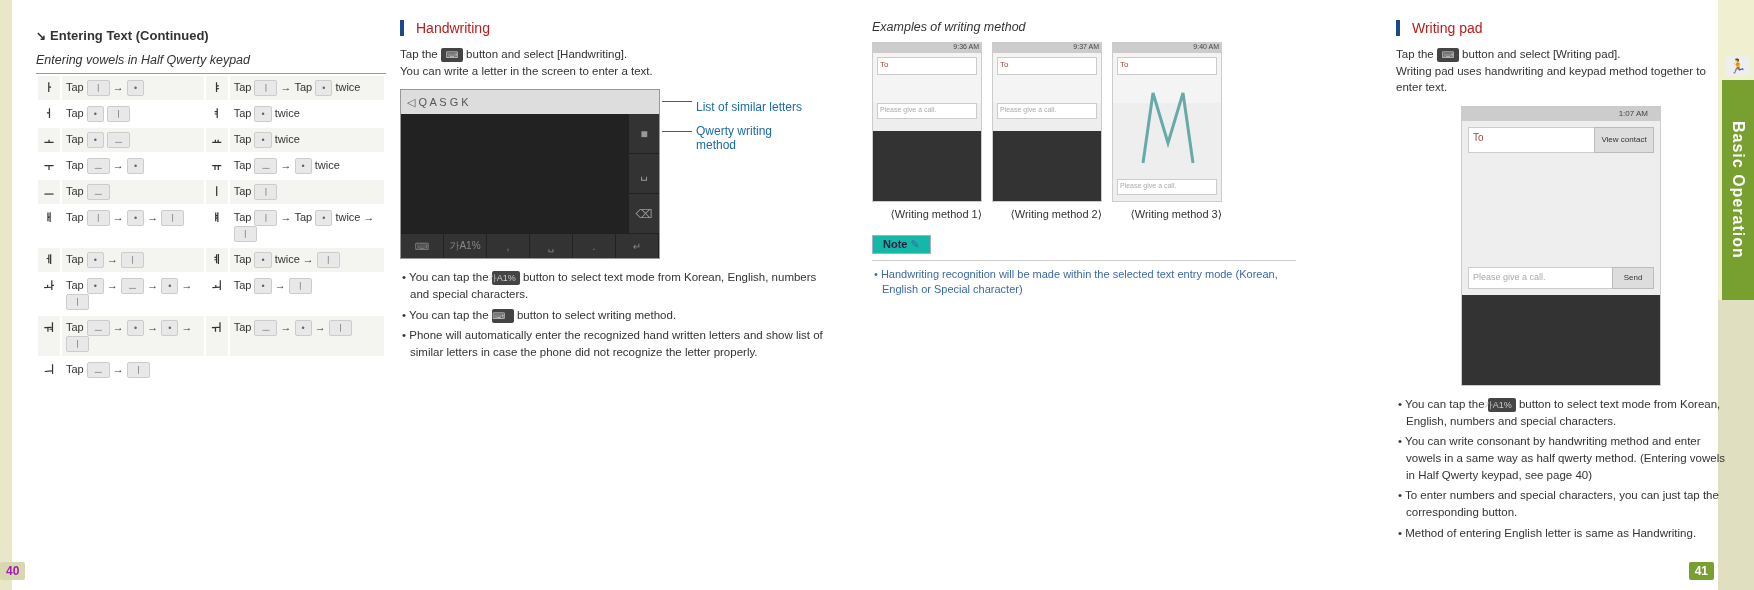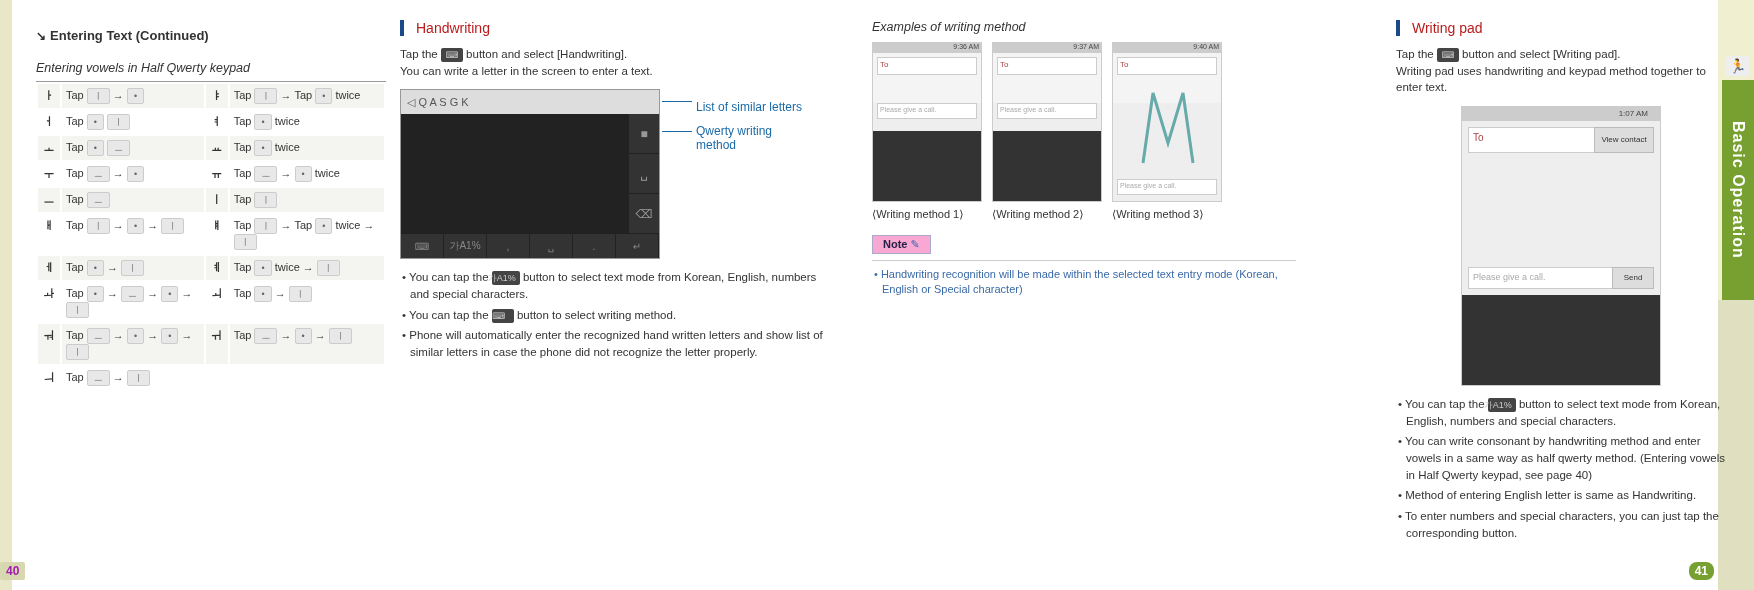--- a/index.html
+++ b/index.html
@@ -5,21 +5,21 @@
   * { box-sizing: border-box; margin: 0; padding: 0; }
   body { width: 1754px; height: 590px; font-family: Arial, Helvetica, sans-serif; font-size: 12px; color: #333; background: #fff; position: relative; overflow: hidden; }
 
   .page { position: absolute; top: 0; height: 590px; }
   .page-left { left: 0; width: 866px; background: #fff; }
   .page-right { left: 866px; width: 888px; background: #fff; }
 
   .left-stripe { position: absolute; left: 0; top: 0; width: 12px; height: 590px; background: #e8e8c8; }
   .page-num { position: absolute; bottom: 10px; font-size: 12px; font-weight: bold; color: #a21caf; }
   .page-num-left { left: 0px; background:#d8d8b0; padding:2px 6px; border-radius:2px; }
-  .page-num-right { right: 40px; background:#78a030; color:#fff; padding:2px 6px; border-radius:8px; }
+  .page-num-right { right: 40px; background:#78a030; color:#fff; padding:2px 6px; border-radius:2px; }
 
   .section-header { font-size: 13px; font-weight: bold; padding: 8px 0; }
   .arrow-bullet::before { content: "↘"; margin-right: 4px; font-size:12px; }
   .italic { font-style: italic; }
 
   .col { position: absolute; top: 20px; }
   .col1 { left: 36px; width: 350px; }
   .col2 { left: 400px; width: 430px; }
   .col3 { left: 0px; width: 430px; padding-left:6px; }
   .col4 { left: 530px; width: 330px; }
@@ -51,24 +51,24 @@
   .callout-line { position:absolute; height:1px; background:#1a6aa8; }
 
   .examples-row { display:flex; gap:10px; margin-top:8px;}
   .example-thumb { width: 110px; }
   .thumb-img { width:110px; height:160px; background:#eee; border:1px solid #ccc; position:relative; }
   .thumb-img .tb-status{position:absolute;top:0;left:0;right:0;height:10px;background:#ccc;font-size:7px;text-align:right;padding-right:2px;color:#444;}
   .thumb-img .tb-top{position:absolute;top:10px;left:0;right:0;height:50px;background:#f4f4f4;}
   .thumb-img .tb-to{position:absolute;top:14px;left:4px;right:4px;height:18px;background:#fff;border:1px solid #ccc;font-size:8px;padding:2px;color:#a44;}
   .thumb-img .tb-msg{position:absolute;top:60px;left:4px;right:4px;height:16px;background:#fff;border:1px solid #ccc;font-size:7px;color:#aaa;padding:2px;}
   .thumb-img .tb-key{position:absolute;bottom:0;left:0;right:0;height:70px;background:#333;}
-  .thumb-caption { text-align:left; font-size:11px; margin-top:6px; }
+  .thumb-caption { text-align:right; font-size:11px; margin-top:6px; }
 
   .note-box { margin-top: 14px; }
-  .note-label { display:inline-block; background:#f9a8d4; border:1px solid #aac; padding:2px 10px; font-size:11px; font-weight:bold; color:#224; }
+  .note-label { display:inline-block; background:#14b8a6; border:1px solid #aac; padding:2px 10px; font-size:11px; font-weight:bold; color:#224; }
   .note-label::after{ content:" ✎"; color:#46a; font-weight:normal;}
   .note-list { margin-top:6px; border-top:1px solid #ccc; padding-top:6px;}
   .note-list li { color:#3a6aa8; font-size:11px; list-style:none; padding-left:10px; text-indent:-8px; margin-bottom:3px; line-height:1.4;}
   .note-list li::before{ content:"• ";}
 
   .side-tab { position:absolute; right:0; top:80px; width:32px; height:220px; background:#78a030; color:#fff; writing-mode:vertical-rl; text-align:center; font-size:16px; font-weight:bold; display:flex; align-items:center; justify-content:center; letter-spacing:1px;}
   .side-tab-icon { position:absolute; right:4px; top:56px; width:24px; height:20px; background:#eee; border-radius:3px; font-size:14px; text-align:center; line-height:20px; color:#555;}
   .right-stripe { position:absolute; right:0; top:0; width:36px; height:590px; background:#f0f0d0; }
   .right-stripe-inner { position:absolute; right:0; top:300px; bottom:0; width:36px; background:#e0e0c0;}
 
@@ -83,21 +83,21 @@
   .stroke { position:absolute; }
 </style>
 </head>
 <body>
 
 <div class="page page-left">
   <div class="left-stripe"></div>
 
   <div class="col col1">
     <div class="section-header arrow-bullet">Entering Text (Continued)</div>
-    <div class="italic" style="font-size:12.5px;margin-top:10px;">Entering vowels in Half Qwerty keypad</div>
+    <div class="italic" style="font-size:12.5px;margin-top:2px;">Entering vowels in Half Qwerty keypad</div>
 
     <table class="vowel-table">
       <tbody id="vowel-body">
           <tr>
             <td class="vchar">ㅏ</td>
             <td>Tap <span class="keycap">ㅣ</span> → <span class="keycap">•</span></td>
             <td class="vchar">ㅑ</td>
             <td>Tap <span class="keycap">ㅣ</span> → Tap <span class="keycap">•</span> twice</td>
           </tr>
           <tr>
@@ -262,19 +262,19 @@
       <div class="tb-to">To</div>
       <div class="tb-view">View contact</div>
       <div class="tb-msg">Please give a call.</div>
       <div class="tb-send">Send</div>
       <div class="tb-key"></div>
     </div>
 
     <ul class="bul" id="wp-bullets">
         <li>You can tap the <span class="iconbtn">가A1%</span> button to select text mode from Korean, English, numbers and special characters.</li>
         <li>You can write consonant by handwriting method and enter vowels in a same way as half qwerty method. (Entering vowels in Half Qwerty keypad, see page 40)</li>
+        <li>To enter numbers and special characters, you can just tap the corresponding button.</li>
         <li>Method of entering English letter is same as Handwriting.</li>
-        <li>To enter numbers and special characters, you can just tap the corresponding button.</li>
       </ul>
   </div>
 
   <div class="page-num page-num-right">41</div>
 </div>
 
 </body></html>

